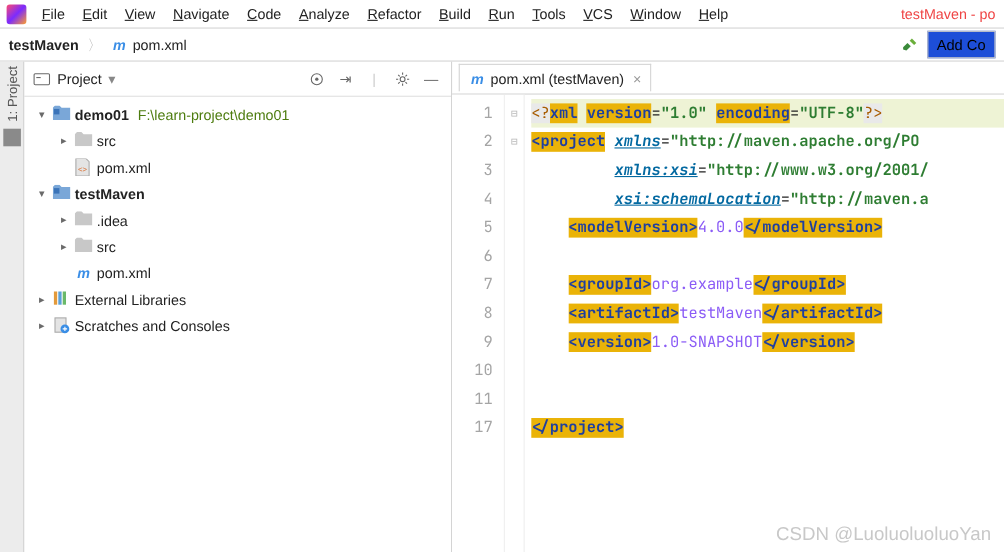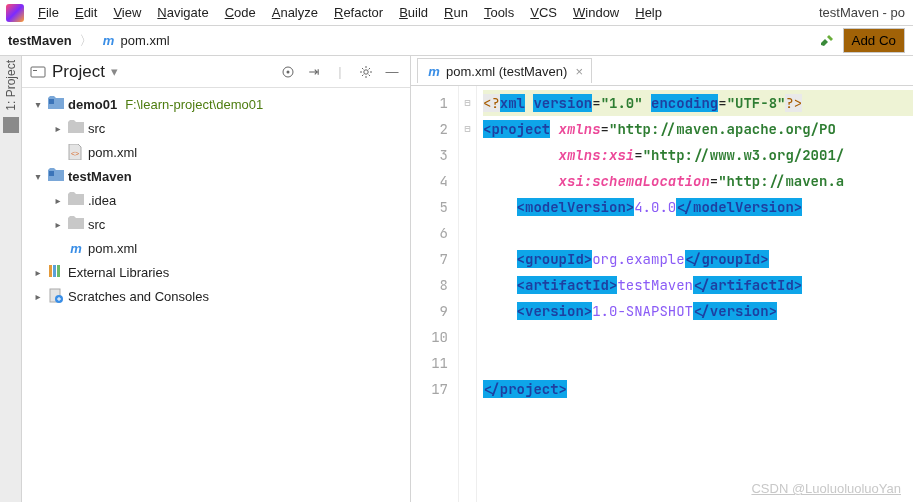--- a/index.html
+++ b/index.html
@@ -1,36 +1,36 @@
 <!DOCTYPE html>
 <html><head>
 <meta charset="utf-8">
 <style>
 * { box-sizing: border-box; margin: 0; padding: 0; }
 body { font-family: "Segoe UI", Arial, sans-serif; font-size: 13px; background: #fff; color: #222; overflow: hidden; width: 913px; height: 502px; position: relative; }
 .menubar { display: flex; align-items: center; height: 26px; border-bottom: 1px solid #d4d4d4; padding: 0 4px; }
 .app-logo { width: 18px; height: 18px; margin: 0 6px 0 2px; border-radius: 3px; background: linear-gradient(135deg,#ff4b6e,#7b2bff,#ff9f2b); }
 .menu-item { padding: 2px 8px; cursor: default; text-align: center; }
 .menu-item u { text-decoration: underline; }
-.menu-title { margin-left: auto; color: #404040; padding-right: 4px; }
+.menu-title { margin-left: auto; color: #ef4444; padding-right: 4px; }
 .breadcrumb-row { display: flex; align-items: center; height: 30px; border-bottom: 1px solid #d4d4d4; padding: 0 8px; }
 .crumb { display:flex; align-items:center; gap:4px; font-size:13px; }
 .crumb .sep { margin: 0 4px; color: #bcbcbc; }
 .m-badge { display:inline-flex; align-items:center; justify-content:center; width:16px; height:16px; font-weight:700; font-style:italic; color:#3a8ee6; }
 .right-actions { margin-left:auto; display:flex; align-items:center; gap:6px; }
 .tool-icn { width:20px; height:20px; display:flex; align-items:center; justify-content:center; color:#3a8a3a; }
-.add-btn { border:1px solid #c8c8c8; background:#a16207; padding:4px 8px; }
+.add-btn { border:1px solid #c8c8c8; background:#1d4ed8; padding:4px 8px; }
 .body-row { display:flex; height: calc(502px - 56px); }
 .side-strip { width:22px; background:#ececec; border-right:1px solid #d4d4d4; display:flex; flex-direction:column; align-items:center; padding-top:4px; gap:6px; }
 .side-label { writing-mode: vertical-rl; transform: rotate(180deg); font-size:12px; color:#555; }
 .side-icon { width:16px;height:16px; background:#8a8a8a; }
 .project-pane { width: 388px; display:flex; flex-direction:column; }
 .project-header { display:flex; align-items:center; height:32px; padding:0 8px; border-bottom:1px solid #e0e0e0; gap:6px;}
 .proj-icon { width:16px;height:16px; }
-.proj-title { font-size:17px; }
+.proj-title { font-size:13px; }
 .proj-arrow { color:#888; }
 .header-spacer { flex:1; }
 .hdr-icn { width:20px; height:20px; display:flex; align-items:center; justify-content:center; color:#666; }
 .tree { padding: 4px 0; font-size:13px; overflow:auto; }
 .tree-row { display:flex; align-items:center; height:24px; padding-left:8px; gap:4px; white-space:nowrap; }
 .indent0 { padding-left: 10px; }
 .indent1 { padding-left: 30px; }
 .tw { width:12px; color:#6a6a6a; font-size:10px; text-align:center; }
 .folder-icn { width:16px;height:16px; display:inline-block; }
 .fname { color:#222; }
@@ -40,26 +40,26 @@
 .editor-pane { flex:1; display:flex; flex-direction:column; min-width:0; }
 .tabbar { display:flex; align-items:center; height:30px; border-bottom:1px solid #d4d4d4; padding-left:6px; }
 .tab { display:flex; align-items:center; gap:4px; padding:4px 8px; border:1px solid #d4d4d4; border-bottom:none; background:#fff; }
 .tab .close { color:#999; margin-left:4px; }
 .editor-body { flex:1; display:flex; font-family: "JetBrains Mono","Consolas",monospace; font-size:14px; overflow:hidden; }
 .gutter { width:48px; background:#fff; color:#a5a5a5; text-align:right; padding:4px 10px 0 0; border-right:1px solid #eee; line-height:26px; }
 .fold-strip { width:18px; border-right:1px solid #eee; background:#fff; color:#b8b8b8; padding-top:4px; line-height:26px; text-align:center; font-size:10px;}
 .code { flex:1; padding:4px 0 0 6px; line-height:26px; white-space:pre; overflow:hidden;}
 .code .ln { display:block; height:26px; }
 .code .hl { background:#eef3d5; }
-.tag { color:#1e3fa0; font-weight:700; background:#0ea5e9; }
-.attr { color:#ec4899; font-style:italic; font-weight:700; }
+.tag { color:#1e3fa0; font-weight:700; background:#eab308; }
+.attr { color:#0369a1; font-style:italic; font-weight:700;text-decoration:underline; }
 .str { color:#2e7d32; font-weight:700; }
 .txt { color:#8b5cf6; }
 .pi { color:#a75c00; background:#e9e9e9; }
-.watermark { position:absolute; bottom:6px; right:12px; color:#c8c8c8; font-size:13px;text-decoration:underline; }
+.watermark { position:absolute; bottom:6px; right:12px; color:#c8c8c8; font-size:17px; }
 svg { display:block; }
 </style>
 </head>
 <body>
 
 <div class="menubar">
   <div class="app-logo"></div>
   <div id="menu-slot" style="display: flex;">
       <div class="menu-item"><u>F</u>ile</div>
       <div class="menu-item"><u>E</u>dit</div>

